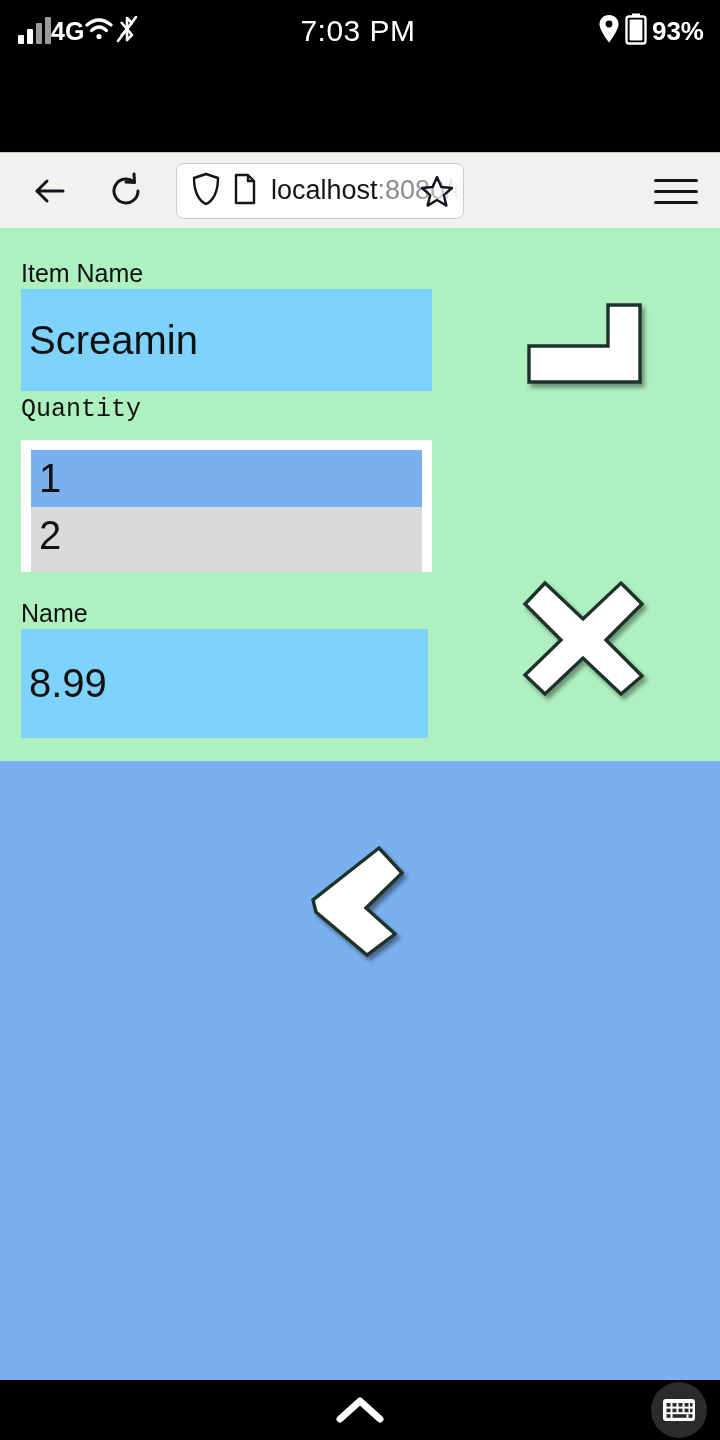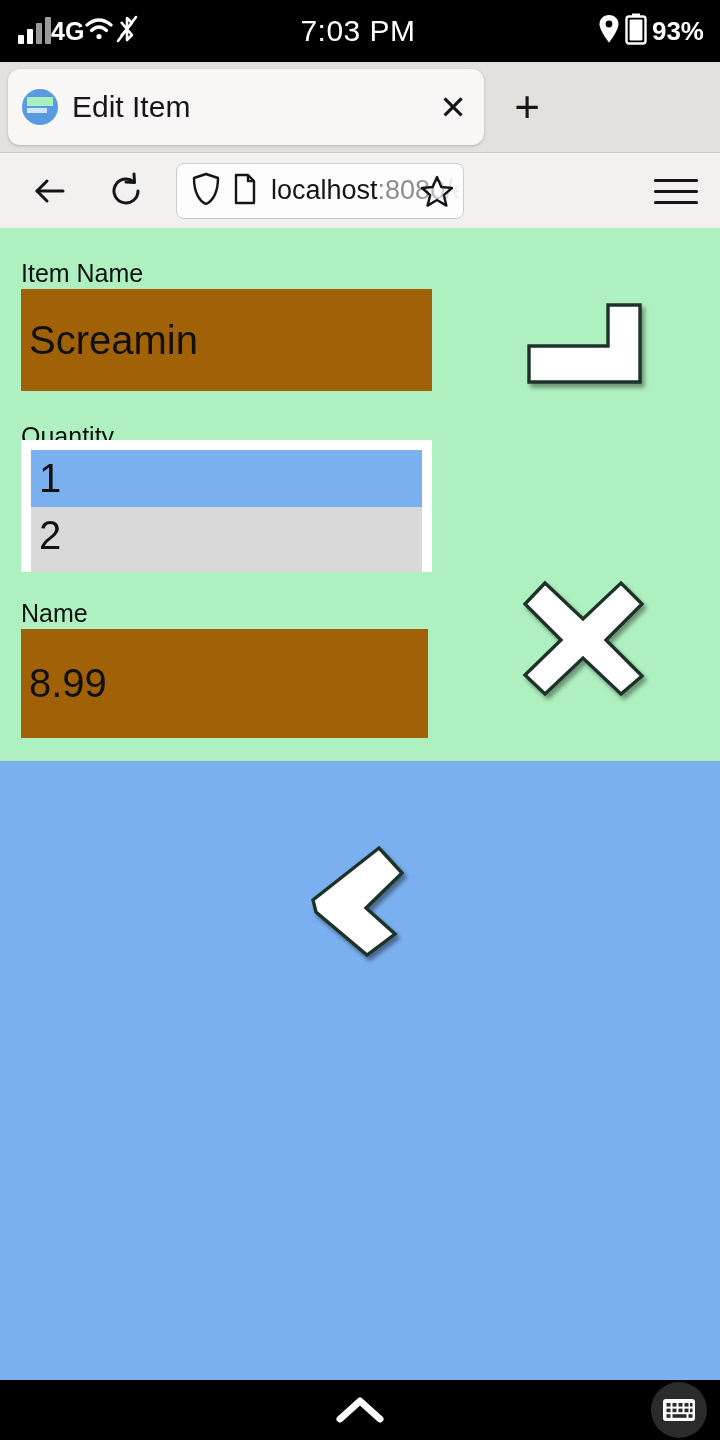--- a/index.html
+++ b/index.html
@@ -129,31 +129,31 @@
     position: absolute; top: 0; left: 0;
     width: 720px; height: 533px;
     background: #aef0bf;
   }
   .form-label {
     position: absolute; left: 21px;
     font-size: 25px; color: #111; line-height: 1;
   }
   .txtbox {
     position: absolute; left: 21px;
-    background: #a16207; border: 0;
+    background: #7dd3fc; border: 0;
     font-family: "Liberation Sans", sans-serif;
     font-size: 40px; color: #111;
     display: flex; align-items: center;
     padding-left: 8px;
   }
 
   
   .lbl-name  { top: 33px; }
   .fld-name  { top: 61px;  width: 411px; height: 102px; }
-  .lbl-qty   { top: 196px; }
+  .lbl-qty   { top: 169px; font-family: Liberation Mono, monospace; }
   .fld-qty   { top: 212px; width: 411px; height: 132px;
                background: #fff; padding: 10px 10px 0 10px; }
   .lbl-price { top: 373px; }
   .fld-price { top: 401px; width: 407px; height: 109px; }
 
   
   .listbox { position: absolute; left: 21px; }
   .listbox-inner {
     position: absolute; left: 10px; top: 10px;
     width: 391px; height: 122px;
@@ -233,28 +233,20 @@
         <svg width="22" height="32" viewBox="0 0 22 32">
           <rect x="7" y="0.5" width="8" height="3" fill="#fff"></rect>
           <rect x="1.5" y="3.5" width="19" height="27" rx="2.5" fill="none" stroke="#fff" stroke-width="2.4"></rect>
           <rect x="4.6" y="6.6" width="12.8" height="20.8" rx="1" fill="#fff"></rect>
         </svg>
       </span>
       <span class="sb-pct">93%</span>
     </div>
   </div>
 
-  <div class="tabstrip">
-    <div class="tab">
-      <span class="favicon"></span>
-      <span class="tab-title">Edit Item</span>
-      <span class="tab-close">✕</span>
-    </div>
-    <div class="newtab">+</div>
-  </div>
 
   <div class="urlbar">
     <span class="nav-btn back">
       <svg width="38" height="38" viewBox="0 0 38 38">
         <line x1="6" y1="19" x2="32" y2="19" stroke="#15141a" stroke-width="3" stroke-linecap="round"></line>
         <polyline points="16,9 6,19 16,29" fill="none" stroke="#15141a" stroke-width="3" stroke-linecap="round" stroke-linejoin="round"></polyline>
       </svg>
     </span>
     <span class="nav-btn reload">
       <svg width="38" height="38" viewBox="0 0 38 38">

